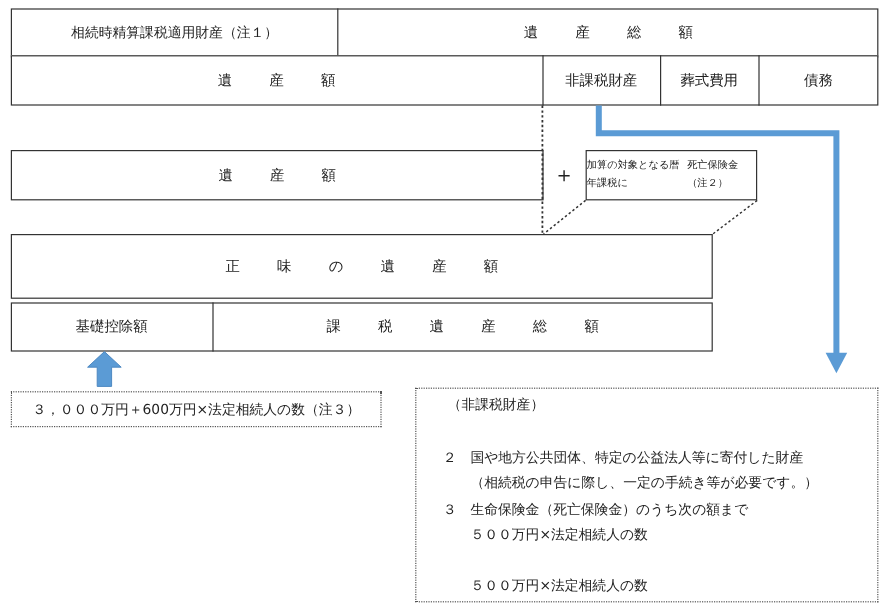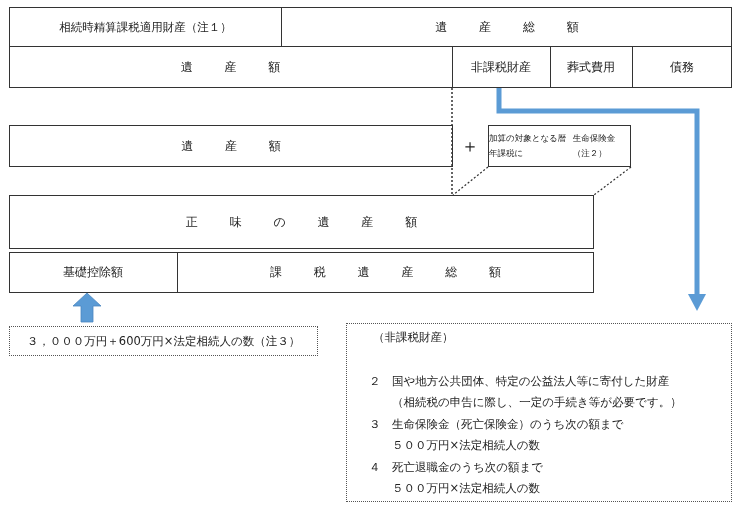--- a/index.html
+++ b/index.html
@@ -2,21 +2,21 @@
 <html><head>
 <meta charset="utf-8">
 <style>
   html, body { margin:0; padding:0; background:#ffffff; }
   body { width:740px; height:513px; position:relative; overflow:hidden;
          font-family:"DejaVu Sans", "Liberation Sans", sans-serif; color:#222; }
   .box { position:absolute; border:1.5px solid #333; box-sizing:border-box;
          display:flex; align-items:center; justify-content:center; background:#fff; }
   .cell { position:absolute; box-sizing:border-box; display:flex; align-items:center;
           justify-content:center; font-size:12px; }
-  .spaced { letter-spacing:14px; padding-left:14px; }
+  .spaced { letter-spacing:14px; padding-left:14px;font-family:Liberation Serif, serif; }
   .vline { position:absolute; width:0; border-left:1.5px solid #333; }
   .dotbox { position:absolute; border:1.5px dotted #555; box-sizing:border-box; background:#fff; }
   svg.overlay { position:absolute; left:0; top:0; pointer-events:none; }
   .note-line { position:absolute; font-size:11.5px; white-space:nowrap; }
 </style>
 </head>
 <body>
 
 <div class="box" style="left:9px;top:7px;width:723px;height:41px;">
 </div>
@@ -46,21 +46,21 @@
 </div>
 
 <div class="box spaced" style="left:9px;top:125px;width:444px;height:42px;font-size:12px;">
   <span>遺 産 額</span>
 </div>
 <div class="cell" style="left:458px;top:125px;width:24px;height:42px;font-size:18px;">
   <span>＋</span>
 </div>
 <div class="box" style="left:488px;top:125px;width:143px;height:42px;flex-direction:row;font-size:8.5px;line-height:15px;">
   <span>加算の対象となる暦年課税に</span>
-  <span>生命保険金（注２）</span>
+  <span>死亡保険金（注２）</span>
 </div>
 
 <div class="box spaced" style="left:9px;top:195px;width:585px;height:54px;font-size:12px;">
   <span>正 味 の 遺 産 額</span>
 </div>
 
 <div class="box" style="left:9px;top:252px;width:585px;height:41px;"></div>
 <div class="cell" style="left:9px;top:252px;width:168px;height:41px;">
   <span>基礎控除額</span>
 </div>
@@ -72,21 +72,20 @@
 <div class="dotbox" style="left:9px;top:326px;width:309px;height:30px;display:flex;align-items:center;justify-content:center;font-size:11.5px;">
   <span>３，０００万円＋600万円×法定相続人の数（注３）</span>
 </div>
 
 <div class="dotbox" style="left:346px;top:323px;width:386px;height:179px;">
   <div class="note-line" style="left:26px;top:6px;text-align:center;">（非課税財産）</div>
   <div class="note-line" style="left:22px;top:50px;">２　国や地方公共団体、特定の公益法人等に寄付した財産</div>
   <div class="note-line" style="left:22px;top:71px;">　　（相続税の申告に際し、一定の手続き等が必要です。）</div>
   <div class="note-line" style="left:22px;top:93px;">３　生命保険金（死亡保険金）のうち次の額まで</div>
   <div class="note-line" style="left:22px;top:114px;">　　５００万円×法定相続人の数</div>
-  <div class="note-line" style="left:22px;top:136px;">４　死亡退職金のうち次の額まで</div>
   <div class="note-line" style="left:22px;top:157px;">　　５００万円×法定相続人の数</div>
 </div>
 
 <svg class="overlay" width="740" height="513">
 
   <line x1="452" y1="88" x2="452" y2="195" stroke="#333" stroke-width="1.5" stroke-dasharray="2,2"></line>
 
   <line x1="488" y1="167" x2="453" y2="195" stroke="#333" stroke-width="1.2" stroke-dasharray="2,2"></line>
   <line x1="631" y1="167" x2="594" y2="195" stroke="#333" stroke-width="1.2" stroke-dasharray="2,2"></line>
 

